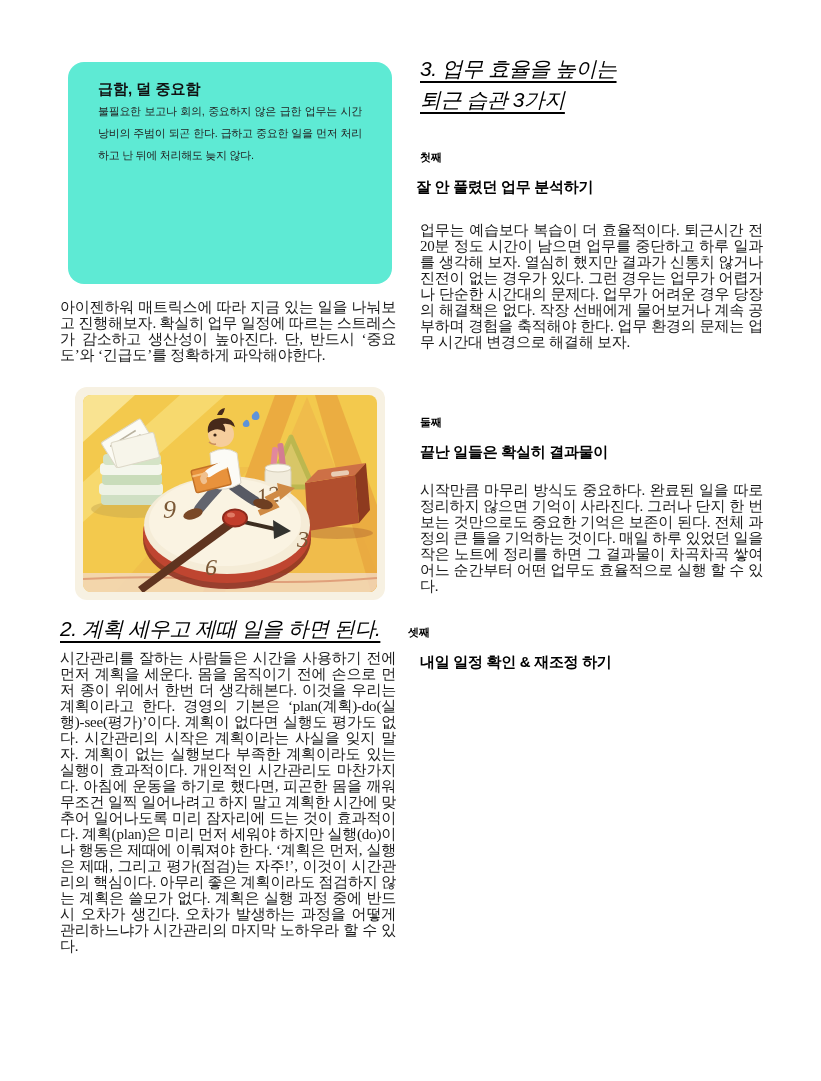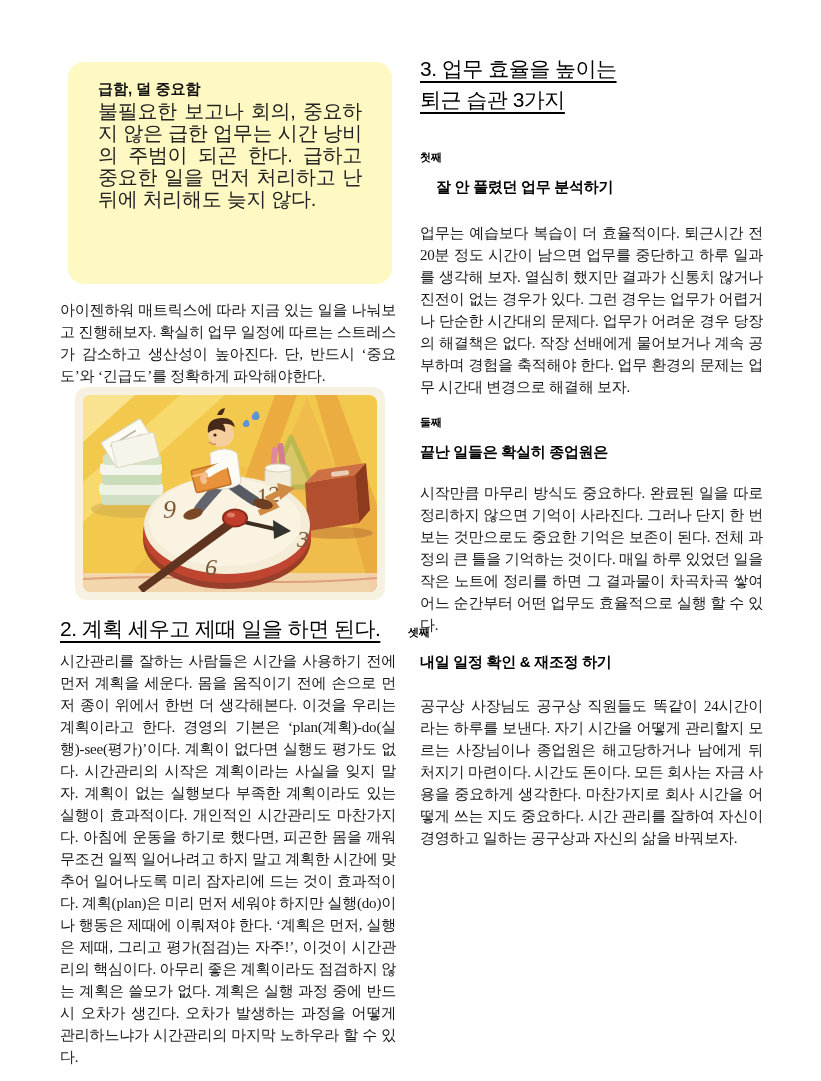--- a/index.html
+++ b/index.html
@@ -7,44 +7,44 @@
     width:821px; height:1081px; position:relative;
     background:#ffffff; overflow:hidden;
     font-family:"Liberation Sans", sans-serif;
     color:#1b1b1b;
   }
   .abs { position:absolute; }
 
   
   .info-box {
     left:68px; top:62px; width:324px; height:222px;
-    background:#fef9c3; border-radius:16px;
+    background:#5eead4; border-radius:16px;
     padding:16px 30px; box-sizing:border-box;
   }
   .info-box .sec-title {
     font-size:15px; font-weight:bold; line-height:22px; color:#111;
   }
   .info-box .sec-body {
-    font-size:20px; line-height:22px; color:#222;
+    font-size:11px; line-height:22px; color:#222;
     text-align:justify; word-break:break-all; margin-bottom:10px;
     letter-spacing:-0.3px;
   }
 
   
   .serif-body {
     font-family:"Liberation Serif", serif;
-    font-size:15px; line-height:22px;
+    font-size:15px; line-height:16px;
     text-align:justify; word-break:break-all;
     color:#181818; letter-spacing:-0.2px;
   }
 
   
   .h-big {
     font-size:21px; line-height:31px; color:#000;
-    letter-spacing:-0.5px; font-weight:500;
+    letter-spacing:-0.5px; font-weight:500;font-style:italic;
   }
   .h-big .ul {
     text-decoration:underline;
     text-underline-offset:5px;
     text-decoration-thickness:1.5px;
   }
 
   .tip-label { font-size:11px; font-weight:bold; color:#000; }
   .tip-title { font-size:15px; font-weight:bold; color:#000; letter-spacing:-0.3px; }
 
@@ -161,24 +161,23 @@
 </div>
 
 <div class="abs serif-body" style="left:60px; top:650px; width:336px;">시간관리를 잘하는 사람들은 시간을 사용하기 전에 먼저 계획을 세운다. 몸을 움직이기 전에 손으로 먼저 종이 위에서 한번 더 생각해본다. 이것을 우리는 계획이라고 한다. 경영의 기본은 ‘plan(계획)-do(실행)-see(평가)’이다. 계획이 없다면 실행도 평가도 없다. 시간관리의 시작은 계획이라는 사실을 잊지 말자. 계획이 없는 실행보다 부족한 계획이라도 있는 실행이 효과적이다. 개인적인 시간관리도 마찬가지다. 아침에 운동을 하기로 했다면, 피곤한 몸을 깨워 무조건 일찍 일어나려고 하지 말고 계획한 시간에 맞추어 일어나도록 미리 잠자리에 드는 것이 효과적이다. 계획(plan)은 미리 먼저 세워야 하지만 실행(do)이나 행동은 제때에 이뤄져야 한다. ‘계획은 먼저, 실행은 제때, 그리고 평가(점검)는 자주!’, 이것이 시간관리의 핵심이다. 아무리 좋은 계획이라도 점검하지 않는 계획은 쓸모가 없다. 계획은 실행 과정 중에 반드시 오차가 생긴다. 오차가 발생하는 과정을 어떻게 관리하느냐가 시간관리의 마지막 노하우라 할 수 있다.</div>
 
 <div class="abs h-big" style="left:420px; top:53px; width:343px;">
   <span class="ul">3. 업무 효율을 높이는</span><br>
   <span class="ul">퇴근 습관 3가지</span>
 </div>
 
 <div class="abs tip-label" style="left:420px; top:150px;">첫째</div>
-<div class="abs tip-title" style="left:436px; top:178px;text-align:right;">잘 안 풀렸던 업무 분석하기</div>
+<div class="abs tip-title" style="left:416px; top:178px;text-align:right;">잘 안 풀렸던 업무 분석하기</div>
 <div class="abs serif-body" style="left:420px; top:222px; width:343px;">업무는 예습보다 복습이 더 효율적이다. 퇴근시간 전 20분 정도 시간이 남으면 업무를 중단하고 하루 일과를 생각해 보자. 열심히 했지만 결과가 신통치 않거나 진전이 없는 경우가 있다. 그런 경우는 업무가 어렵거나 단순한 시간대의 문제다. 업무가 어려운 경우 당장의 해결책은 없다. 작장 선배에게 물어보거나 계속 공부하며 경험을 축적해야 한다. 업무 환경의 문제는 업무 시간대 변경으로 해결해 보자.</div>
 
 <div class="abs tip-label" style="left:420px; top:415px;">둘째</div>
-<div class="abs tip-title" style="left:420px; top:443px;">끝난 일들은 확실히 종업원은</div>
+<div class="abs tip-title" style="left:420px; top:443px;">끝난 일들은 확실히 결과물이</div>
 <div class="abs serif-body" style="left:420px; top:482px; width:343px;">시작만큼 마무리 방식도 중요하다. 완료된 일을 따로 정리하지 않으면 기억이 사라진다. 그러나 단지 한 번 보는 것만으로도 중요한 기억은 보존이 된다. 전체 과정의 큰 틀을 기억하는 것이다. 매일 하루 있었던 일을 작은 노트에 정리를 하면 그 결과물이 차곡차곡 쌓여 어느 순간부터 어떤 업무도 효율적으로 실행 할 수 있다.</div>
 
 <div class="abs tip-label" style="left:408px; top:625px;">셋째</div>
 <div class="abs tip-title" style="left:420px; top:653px;">내일 일정 확인 &amp; 재조정 하기</div>
 <div class="abs serif-body" style="left:420px; top:695px; width:343px;">
-  <div>공구상 사장님도 공구상 직원들도 똑같이 24시간이라는 하루를 보낸다. 자기 시간을 어떻게 관리할지 모르는 사장님이나 종업원은 해고당하거나 남에게 뒤처지기 마련이다. 시간도 돈이다. 모든 회사는 자금 사용을 중요하게 생각한다. 마찬가지로 회사 시간을 어떻게 쓰는 지도 중요하다. 시간 관리를 잘하여 자신이 경영하고 일하는 공구상과 자신의 삶을 바꿔보자.</div>
 </div>
 
 </body></html>

